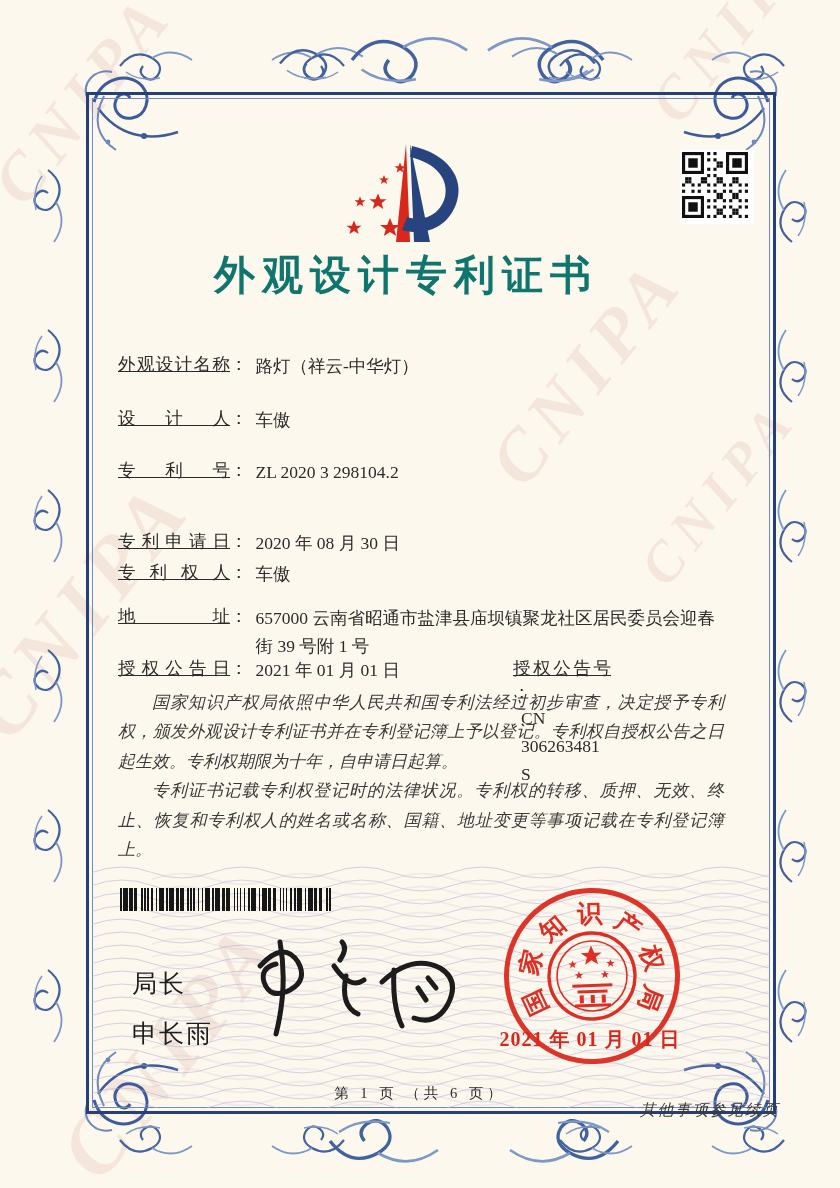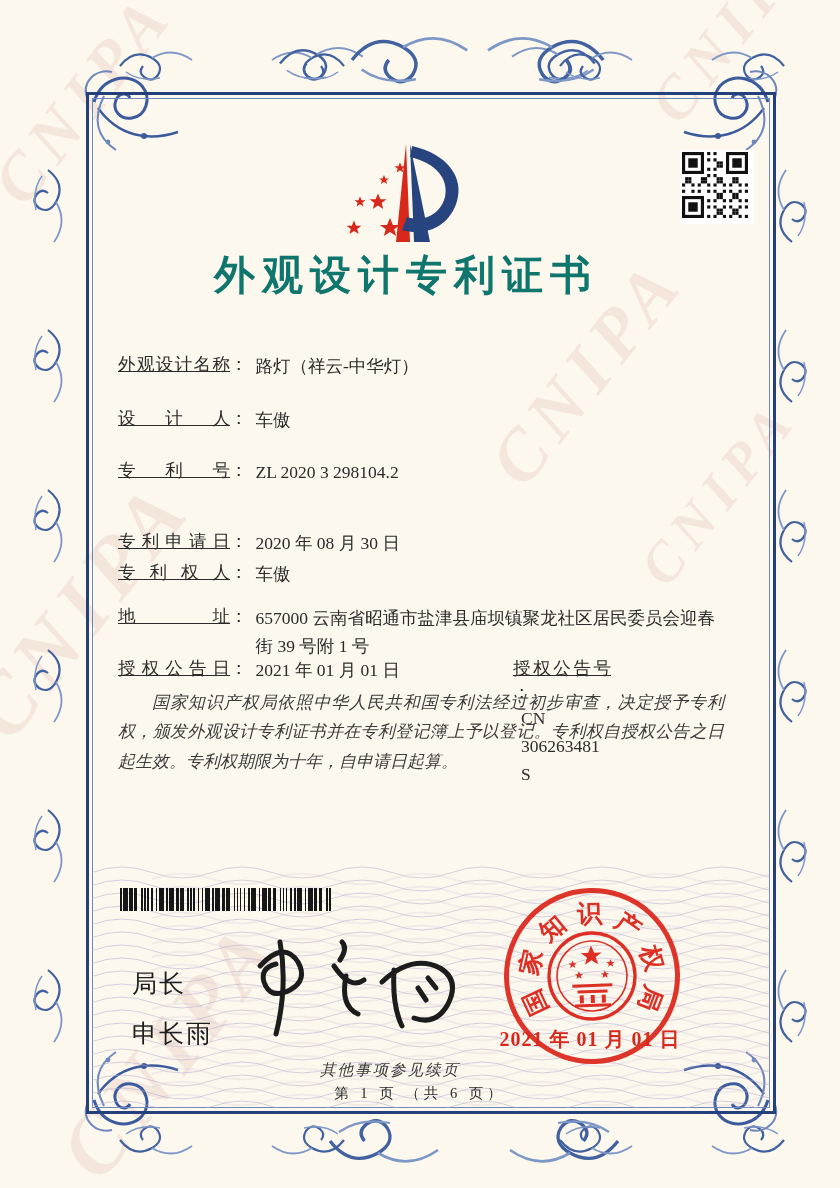--- a/index.html
+++ b/index.html
@@ -47,21 +47,21 @@
   .seal{position:absolute;left:500px;top:884px;width:184px;height:184px;z-index:4;transform:rotate(-2deg);}
   .seal-ring{position:absolute;inset:4px;border:5px solid rgba(219,36,25,.92);border-radius:50%;}
   .seal-chars{position:absolute;inset:0;}
   .seal-chars span{position:absolute;left:50%;top:50%;width:28px;height:28px;margin:-14px 0 0 -14px;
         display:flex;align-items:center;justify-content:center;font-size:25px;font-weight:bold;
         color:rgba(219,36,25,.95);}
   .emblem{position:absolute;left:44px;top:44px;}
   .seal-date{position:absolute;left:478px;top:1026px;width:224px;text-align:center;font-size:20px;
         font-weight:bold;color:#d8271b;letter-spacing:1px;z-index:5;}
   .pageno{position:absolute;left:0;top:1084px;width:840px;text-align:center;font-size:14.5px;letter-spacing:4px;}
-  .note{position:absolute;left:0;top:1060px;width:780px;text-align:center;font-size:15.5px;font-style:italic;
+  .note{position:absolute;left:0;top:1100px;width:780px;text-align:right;font-size:15.5px;font-style:italic;
         color:#3a3a3a;letter-spacing:2px;}
 </style>
 </head>
 <body>
 
 <div class="page">
 
   <div>
     <div class="wm">CNIPA</div>
     <div class="wm">CNIPA</div>
@@ -271,20 +271,21 @@
 
     <div class="frow grant" style="top:656px">
       <span class="flabel">授权公告日</span><span class="fcolon">：</span><span class="fvalue">2021 年 01 月 01 日</span>
       <span class="grant2">
         <span class="flabel">授权公告号</span><span class="fcolon">：</span><span class="fvalue">CN 306263481 S</span>
       </span>
     </div>
 
     <div class="paras">
       <p>国家知识产权局依照中华人民共和国专利法经过初步审查，决定授予专利权，颁发外观设计专利证书并在专利登记簿上予以登记。专利权自授权公告之日起生效。专利权期限为十年，自申请日起算。</p>
+      <p>专利证书记载专利权登记时的法律状况。专利权的转移、质押、无效、终止、恢复和专利权人的姓名或名称、国籍、地址变更等事项记载在专利登记簿上。</p>
     </div>
 
     <div class="barcode"><i style="width:1.7px;margin-right:1.3px"></i><i style="width:5.1px;margin-right:1.3px"></i><i style="width:3.4px;margin-right:1.3px"></i><i style="width:3.4px;margin-right:3.8px"></i><i style="width:1.7px;margin-right:1.3px"></i><i style="width:1.7px;margin-right:1.3px"></i><i style="width:1.7px;margin-right:2.5px"></i><i style="width:1.7px;margin-right:2.5px"></i><i style="width:1.7px;margin-right:1.3px"></i><i style="width:5.1px;margin-right:2.5px"></i><i style="width:1.7px;margin-right:1.3px"></i><i style="width:5.1px;margin-right:1.3px"></i><i style="width:3.4px;margin-right:1.3px"></i><i style="width:3.4px;margin-right:3.8px"></i><i style="width:1.7px;margin-right:1.3px"></i><i style="width:1.7px;margin-right:1.3px"></i><i style="width:1.7px;margin-right:2.5px"></i><i style="width:1.7px;margin-right:2.5px"></i><i style="width:1.7px;margin-right:1.3px"></i><i style="width:5.1px;margin-right:2.5px"></i><i style="width:1.7px;margin-right:1.3px"></i><i style="width:5.1px;margin-right:1.3px"></i><i style="width:3.4px;margin-right:1.3px"></i><i style="width:3.4px;margin-right:3.8px"></i><i style="width:1.7px;margin-right:1.3px"></i><i style="width:1.7px;margin-right:1.3px"></i><i style="width:1.7px;margin-right:2.5px"></i><i style="width:1.7px;margin-right:2.5px"></i><i style="width:1.7px;margin-right:1.3px"></i><i style="width:5.1px;margin-right:2.5px"></i><i style="width:1.7px;margin-right:1.3px"></i><i style="width:5.1px;margin-right:1.3px"></i><i style="width:3.4px;margin-right:1.3px"></i><i style="width:3.4px;margin-right:3.8px"></i><i style="width:1.7px;margin-right:1.3px"></i><i style="width:1.7px;margin-right:1.3px"></i><i style="width:1.7px;margin-right:2.5px"></i><i style="width:1.7px;margin-right:2.5px"></i><i style="width:1.7px;margin-right:1.3px"></i><i style="width:5.1px;margin-right:2.5px"></i><i style="width:1.7px;margin-right:1.3px"></i><i style="width:5.1px;margin-right:1.3px"></i><i style="width:3.4px;margin-right:1.3px"></i><i style="width:3.4px;margin-right:3.8px"></i><i style="width:1.7px;margin-right:1.3px"></i><i style="width:1.7px;margin-right:1.3px"></i></div>
 
     <div class="boss">
       <div>局长</div>
       <div>申长雨</div>
     </div>
 
     <svg class="sig" width="240" height="115" viewBox="0 0 240 115">

